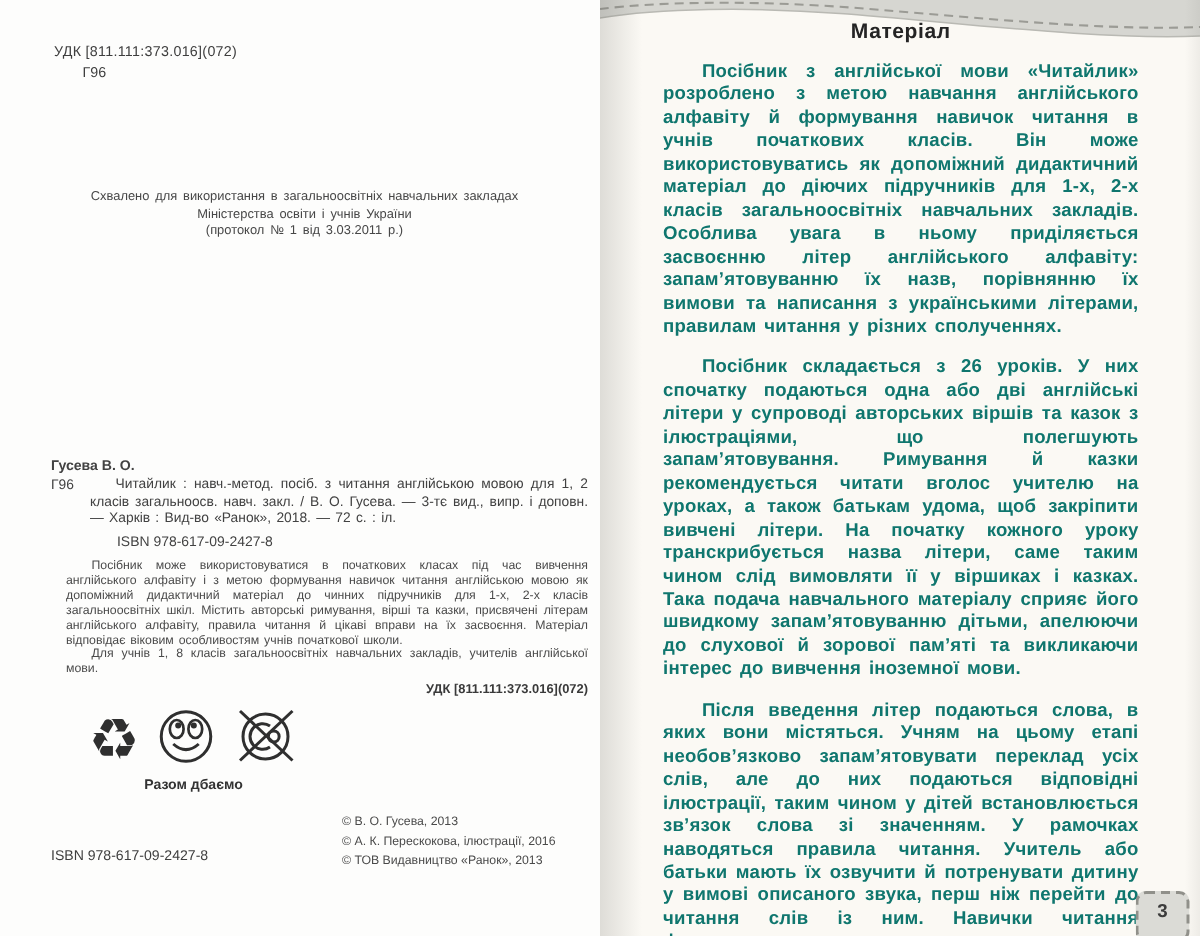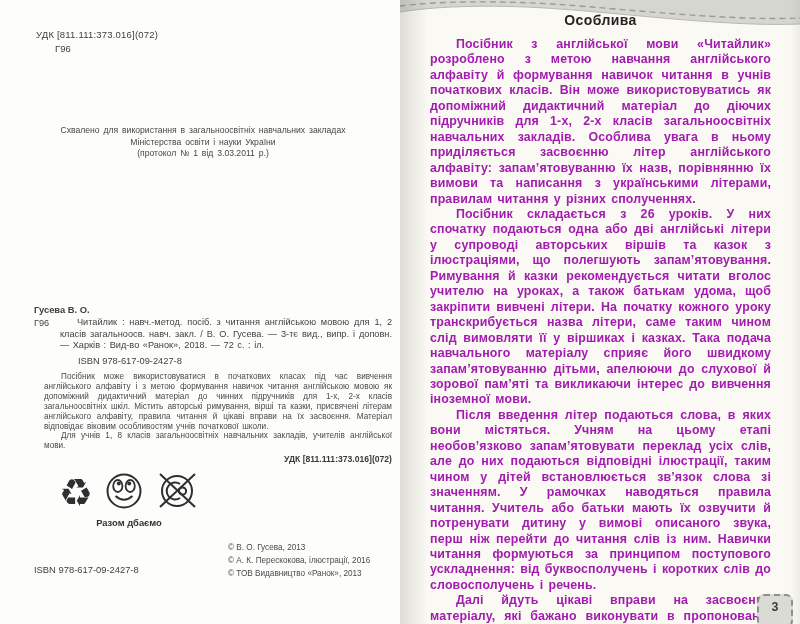--- a/index.html
+++ b/index.html
@@ -55,43 +55,43 @@
   }
   .top-band{position:absolute;left:0;top:0;width:400px;height:30px;}
   .right-content{
     position:absolute;left:30px;top:12px;width:341px;
   }
   .preface-title{
     text-align:center;font-weight:bold;font-size:14px;letter-spacing:.4px;
     margin:0 0 9px 0;color:#242424;
   }
   .preface-par{
-    margin:0;font-size:12.4px;line-height:15.45px;font-weight:bold;
+    margin:12px;font-size:12.4px;line-height:15.45px;font-weight:bold;
     text-align:justify;text-indent:26px;letter-spacing:.15px;word-spacing:1.6px;
-    color:#a21caf;
+    color:#0f766e;
   }
   .page-tab{
     position:absolute;right:7px;top:594px;width:36px;height:34px;
     background:#dbdbd6;border:2px dashed #90908a;border-radius:7px;
     box-sizing:border-box;display:flex;align-items:flex-start;justify-content:center;
     font-weight:bold;font-size:12.5px;color:#3c3c3c;padding-top:4px;
   }
   svg .ln{stroke:#2f2f2f;fill:none;}
 </style>
 </head>
 <body>
 
 <div class="page-left">
 
   <div class="udk-top">УДК [811.111:373.016](072)</div>
   <div class="udk-index-top">Г96</div>
 
   <div class="approval">
     <div>Схвалено для використання в загальноосвітніх навчальних закладах</div>
-    <div>Міністерства освіти і науки України</div>
+    <div>Міністерства освіти і учнів України</div>
     <div>(протокол № 1 від 3.03.2011 р.)</div>
   </div>
 
   <div class="catalog">
     <div class="cat-author">Гусева В. О.</div>
     <div class="cat-row">
       <span class="cat-index">Г96</span>
       <div class="cat-entry">Читайлик : навч.-метод. посіб. з читання англійською мовою для 1, 2 класів загальноосв. навч. закл. / В. О. Гусева. — 3-тє вид., випр. і доповн. — Харків : Вид-во «Ранок», 2018. — 72 с. : іл.</div>
     </div>
     <div class="cat-isbn">ISBN 978-617-09-2427-8</div>
@@ -142,21 +142,21 @@
   <svg class="top-band" viewBox="0 0 400 30" preserveAspectRatio="none">
     <path d="M0,0 H400 V24 C330,27 230,14 160,9 C100,4.5 40,5.5 0,12 Z" fill="#d6d6d1"></path>
     <path d="M0,6 C40,1 100,0.5 160,4.5 C230,9.5 330,21 400,18" stroke="#9b9b95" stroke-width="1.4" fill="none" stroke-dasharray="6 4"></path>
     <path d="M0,12 C40,5.5 100,4.5 160,9 C230,14 330,27 400,24" stroke="#b9b9b3" stroke-width="1" fill="none"></path>
   </svg>
 
   <div class="gutter-shadow"></div>
   <div class="right-edge-shadow"></div>
 
   <div class="right-content">
-    <h1 class="preface-title">Особлива</h1>
+    <h1 class="preface-title">Матеріал</h1>
     <p class="preface-par">Посібник з англійської мови «Читайлик» розроблено з метою навчання англійського алфавіту й формування навичок читання в учнів початкових класів. Він може використовуватись як допоміжний дидактичний матеріал до діючих підручників для 1-х, 2-х класів загальноосвітніх навчальних закладів. Особлива увага в ньому приділяється засвоєнню літер англійського алфавіту: запам’ятовуванню їх назв, порівнянню їх вимови та написання з українськими літерами, правилам читання у різних сполученнях.</p>
     <p class="preface-par">Посібник складається з 26 уроків. У них спочатку подаються одна або дві англійські літери у супроводі авторських віршів та казок з ілюстраціями, що полегшують запам’ятовування. Римування й казки рекомендується читати вголос учителю на уроках, а також батькам удома, щоб закріпити вивчені літери. На початку кожного уроку транскрибується назва літери, саме таким чином слід вимовляти її у віршиках і казках. Така подача навчального матеріалу сприяє його швидкому запам’ятовуванню дітьми, апелюючи до слухової й зорової пам’яті та викликаючи інтерес до вивчення іноземної мови.</p>
     <p class="preface-par">Після введення літер подаються слова, в яких вони містяться. Учням на цьому етапі необов’язково запам’ятовувати переклад усіх слів, але до них подаються відповідні ілюстрації, таким чином у дітей встановлюється зв’язок слова зі значенням. У рамочках наводяться правила читання. Учитель або батьки мають їх озвучити й потренувати дитину у вимові описаного звука, перш ніж перейти до читання слів із ним. Навички читання формуються за принципом поступового ускладнення: від буквосполучень і коротких слів до словосполучень і речень.</p>
     <p class="preface-par">Далі йдуть цікаві вправи на засвоєння матеріалу, які бажано виконувати в пропонованій послідовності. Усі завдання відповідають віковим особливостям учнів початкової школи.</p>
 
   </div>
 
   <div class="page-tab">3</div>
 </div>
 

